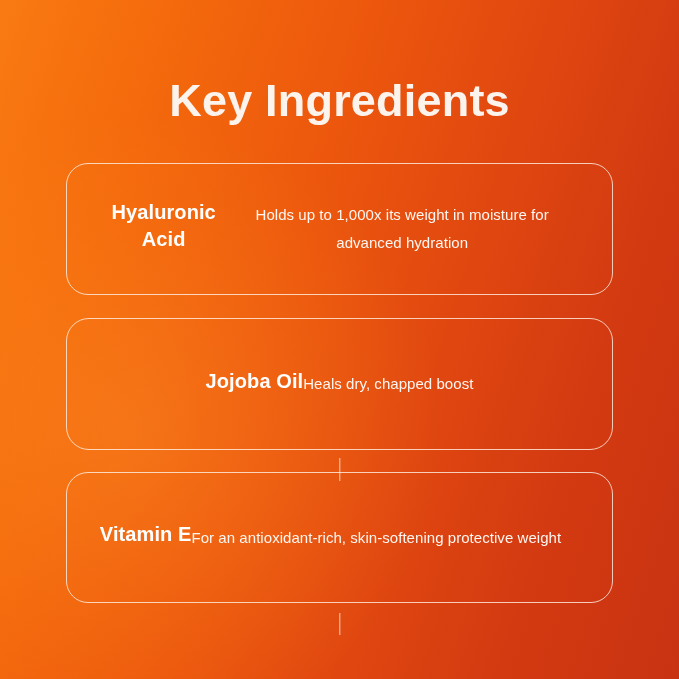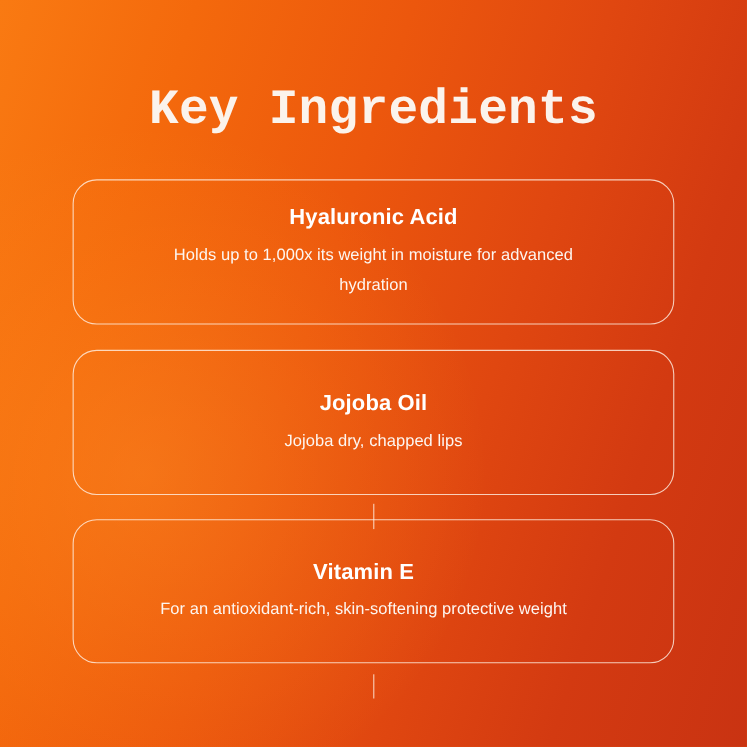--- a/index.html
+++ b/index.html
@@ -46,21 +46,21 @@
                 rgba(255,130,20,0) 72%);
     pointer-events: none;
   }
 
   .page-title {
     position: absolute;
     top: 62px;
     left: 0;
     width: 679px;
     text-align: center;
-    font-family: Liberation Mono, monospace;
+    font-family: Liberation Sans, sans-serif;
     font-weight: 700;
     font-size: 45px;
     line-height: 54px;
     letter-spacing: 0.2px;
     color: #FBF3EC;
     margin-top: 12px;
   }
 
   .cards {
     position: absolute;
@@ -70,29 +70,28 @@
   }
 
   .card {
     position: relative;
     box-sizing: border-box;
     width: 547px;
     border: 1.4px solid rgba(255, 241, 230, 0.80);
     border-radius: 22px;
     background: transparent;
     display: flex;
-    flex-direction: column;
     align-items: center;
     justify-content: center;
     text-align: center;
     padding: 10px 34px;
   }
 
   .card-1 { height: 132px; }
-  .card-2 { height: 132px; margin-top: 23px; }
+  .card-2 { height: 132px; margin-top: 23px; border-radius: 23px; }
   .card-3 { height: 131px; margin-top: 22px; padding-left: 16px; }
 
   .card-title {
     font-size: 20px;
     font-weight: 700;
     line-height: 27px;
     color: #FFFFFF;
     letter-spacing: 0.1px;
     margin-bottom: 6px;
   }
@@ -128,21 +127,21 @@
 
   <div class="cards">
 
     <div class="card card-1">
       <div class="card-title">Hyaluronic Acid</div>
       <div class="card-desc">Holds up to 1,000x its weight in moisture for advanced hydration</div>
     </div>
 
     <div class="card card-2">
       <div class="card-title">Jojoba Oil</div>
-      <div class="card-desc">Jojoba dry, chapped lips</div>
+      <div class="card-desc">Heals dry, chapped boost</div>
     </div>
 
     <div class="card card-3">
       <div class="card-title">Vitamin E</div>
       <div class="card-desc">For an antioxidant-rich, skin-softening protective weight</div>
     </div>
 
     <div class="connector connector-1"></div>
     <div class="connector connector-2"></div>
 

